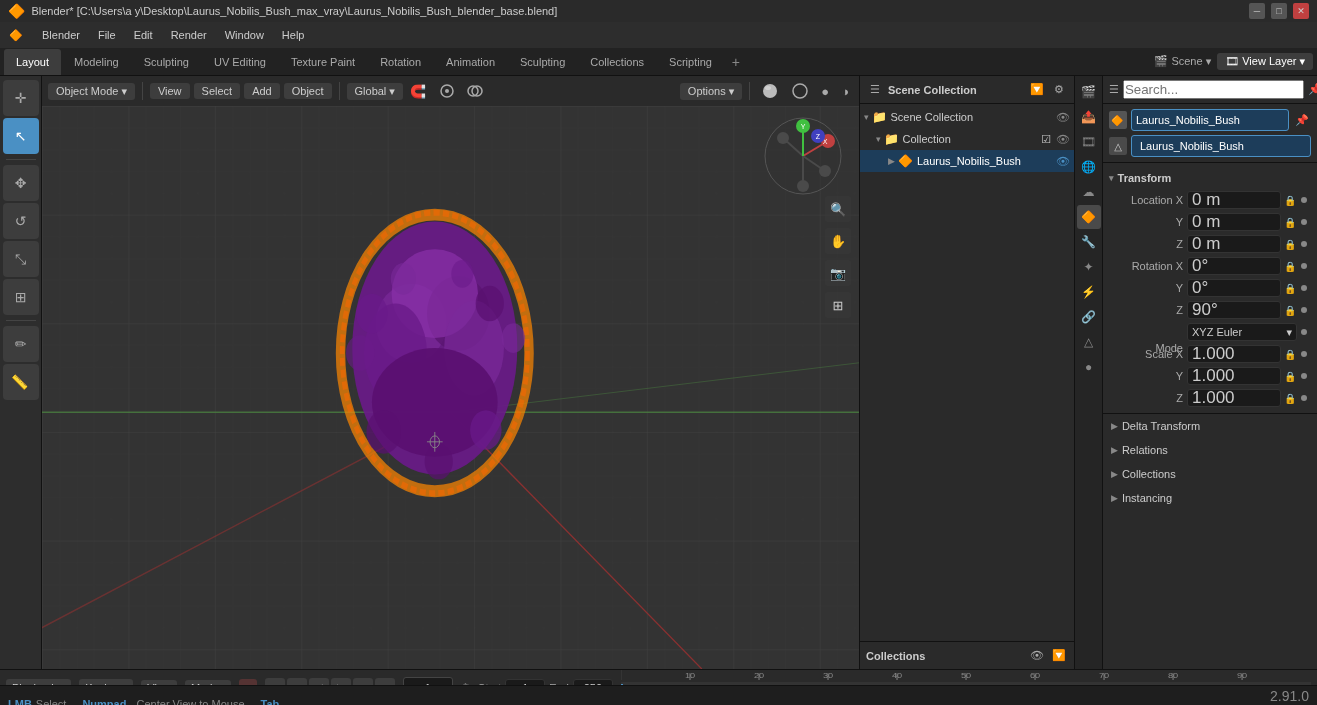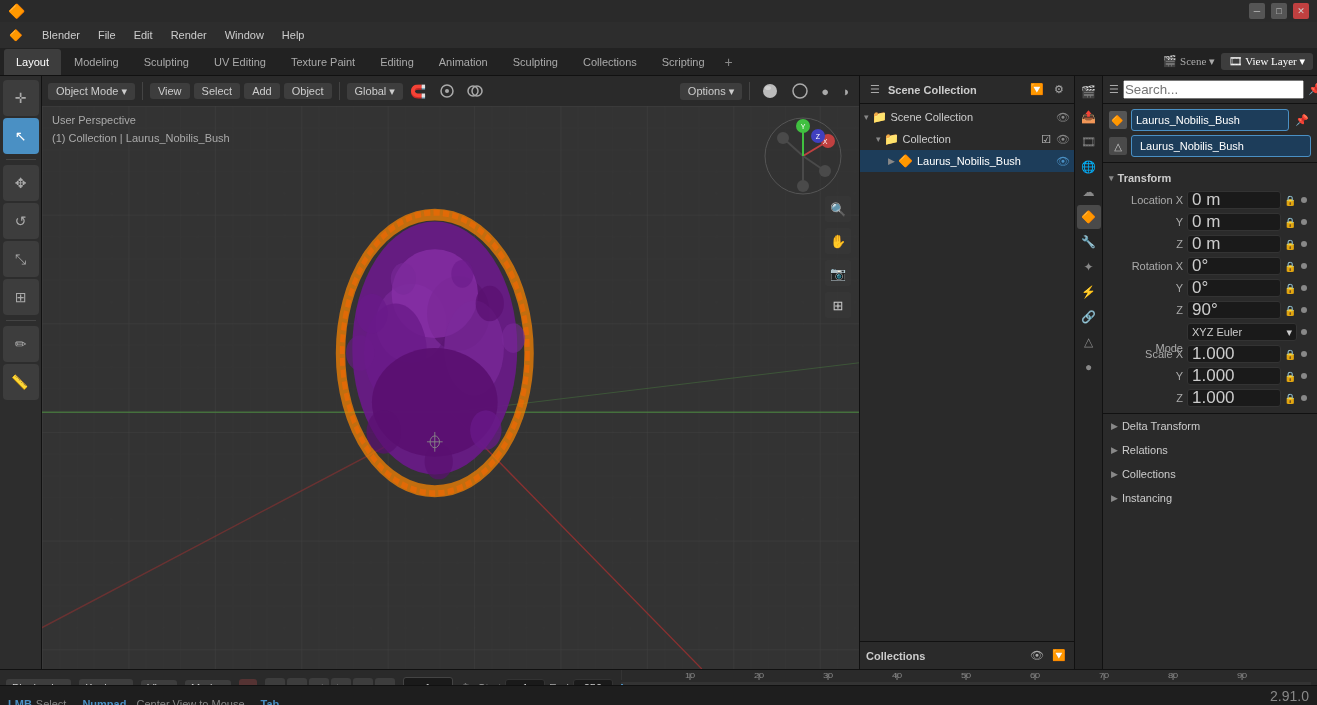--- a/index.html
+++ b/index.html
@@ -117,21 +117,20 @@
       justify-content: center;
       cursor: pointer;
       color: #888;
       font-size: 14px;
     }
     .ws-tab-right {
       margin-left: auto;
       display: flex;
       align-items: center;
       gap: 6px;
-      font-family: Liberation Serif, serif;
     }
     .ws-tab-right .viewlayer-label {
       color: #fff;
       font-size: 11px;
       padding: 2px 8px;
       background: #3d3d3d;
       border-radius: 3px;
     }
 
     
@@ -649,20 +648,21 @@
       display: flex;
       height: 100%;
     }
   </style>
 </head>
 <body>
 
 <div id="title-bar">
   <div class="title-left">
     <span style="font-size:14px;">🔶</span>
+    <span class="title-text">Blender* [C:\Users\a y\Desktop\Laurus_Nobilis_Bush_max_vray\Laurus_Nobilis_Bush_blender_base.blend]</span>
   </div>
   <div class="win-controls">
     <div class="win-btn">─</div>
     <div class="win-btn">□</div>
     <div class="win-btn" style="background:#c04040;">✕</div>
   </div>
 </div>
 
 <div id="menu-bar">
   <div class="menu-logo">🔶</div>
@@ -673,21 +673,21 @@
   <div class="menu-item">Window</div>
   <div class="menu-item">Help</div>
 </div>
 
 <div id="workspace-tabs">
   <div class="ws-tab active">Layout</div>
   <div class="ws-tab">Modeling</div>
   <div class="ws-tab">Sculpting</div>
   <div class="ws-tab">UV Editing</div>
   <div class="ws-tab">Texture Paint</div>
-  <div class="ws-tab">Editing</div>
+  <div class="ws-tab">Rotation</div>
   <div class="ws-tab">Animation</div>
   <div class="ws-tab">Sculpting</div>
   <div class="ws-tab">Collections</div>
   <div class="ws-tab">Scripting</div>
   <div class="ws-tab-add">+</div>
   <div class="ws-tab-right">
     <span style="font-size:11px;color:#aaa;">🎬 Scene ▾</span>
     <span class="viewlayer-label">🎞 View Layer ▾</span>
   </div>
 </div>
@@ -752,24 +752,20 @@
       </div>
       <div class="vp-btn-icon">
         <svg width="18" height="18" viewBox="0 0 18 18">
           <circle cx="9" cy="9" r="7" fill="none" stroke="#aaa" stroke-width="1.5"></circle>
         </svg>
       </div>
       <div class="vp-btn-icon">●</div>
       <div class="vp-btn-icon">◑</div>
     </div>
 
-    <div id="viewport-info">
-      <div>User Perspective</div>
-      <div>(1) Collection | Laurus_Nobilis_Bush</div>
-    </div>
 
     <div id="grid-canvas">
       <svg width="100%" height="100%" viewBox="0 0 1040 570" preserveAspectRatio="none">
 
         <rect width="1040" height="570" fill="#333333"></rect>
 
         <defs>
           <pattern id="grid-small" width="22" height="22" patternUnits="userSpaceOnUse">
             <path d="M 22 0 L 0 0 0 22" fill="none" stroke="#3a3a3a" stroke-width="0.5"></path>
           </pattern>

